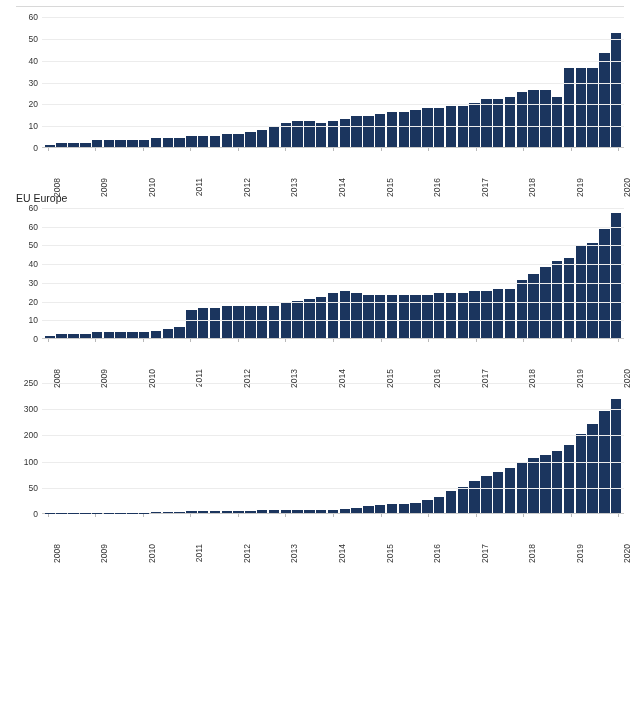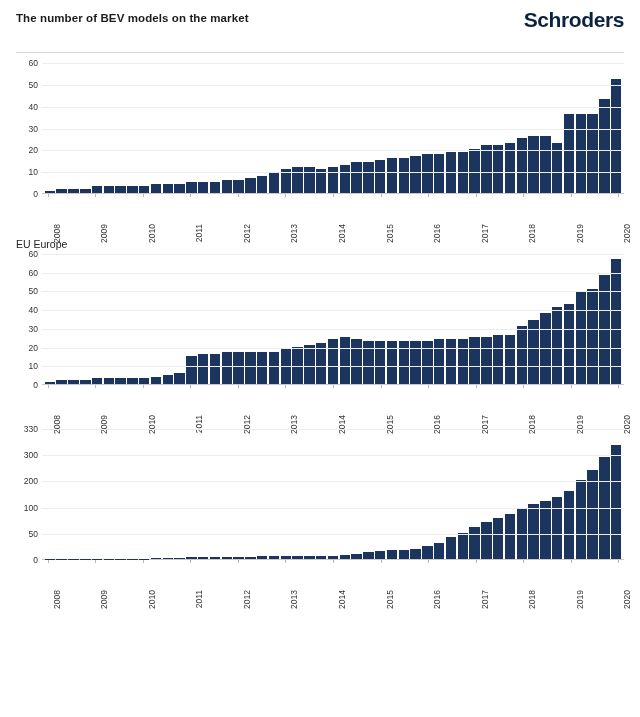--- a/index.html
+++ b/index.html
@@ -141,24 +141,20 @@
   .footer-rule {
     height: 1px;
     background: #d8d8d8;
   }
 </style>
 </head>
 <body>
 
 <div class="page">
 
-  <div class="header">
-    <div class="doc-title">The number of BEV models on the market</div>
-    <div class="brand">Schroders</div>
-  </div>
   <div class="rule"></div>
 
   <div class="chart-block">
     <div class="plot-wrap">
       <div class="y-axis" id="yaxis0">
           <div class="y-tick" style="top: 131px;">0</div>
           <div class="y-tick" style="top: 109.167px;">10</div>
           <div class="y-tick" style="top: 87.3333px;">20</div>
           <div class="y-tick" style="top: 65.5px;">30</div>
           <div class="y-tick" style="top: 43.6667px;">40</div>
@@ -360,21 +356,21 @@
   </div>
 
   <div class="chart-block">
     <div class="plot-wrap">
       <div class="y-axis" id="yaxis2">
           <div class="y-tick" style="top: 131px;">0</div>
           <div class="y-tick" style="top: 104.8px;">50</div>
           <div class="y-tick" style="top: 78.6px;">100</div>
           <div class="y-tick" style="top: 52.4px;">200</div>
           <div class="y-tick" style="top: 26.2px;">300</div>
-          <div class="y-tick" style="top: 0px;">330</div>
+          <div class="y-tick" style="top: 0px;">250</div>
         </div>
       <div class="plot" id="plot2" style="height:130px">
         <div class="bars" id="bars2">
             <div class="bar" style="height: 0.5px; background: rgb(27, 53, 94);"></div>
             <div class="bar" style="height: 0.5px; background: rgb(27, 53, 94);"></div>
             <div class="bar" style="height: 0.5px; background: rgb(27, 53, 94);"></div>
             <div class="bar" style="height: 0.5px; background: rgb(27, 53, 94);"></div>
             <div class="bar" style="height: 0.5px; background: rgb(27, 53, 94);"></div>
             <div class="bar" style="height: 0.5px; background: rgb(27, 53, 94);"></div>
             <div class="bar" style="height: 0.5px; background: rgb(27, 53, 94);"></div>

